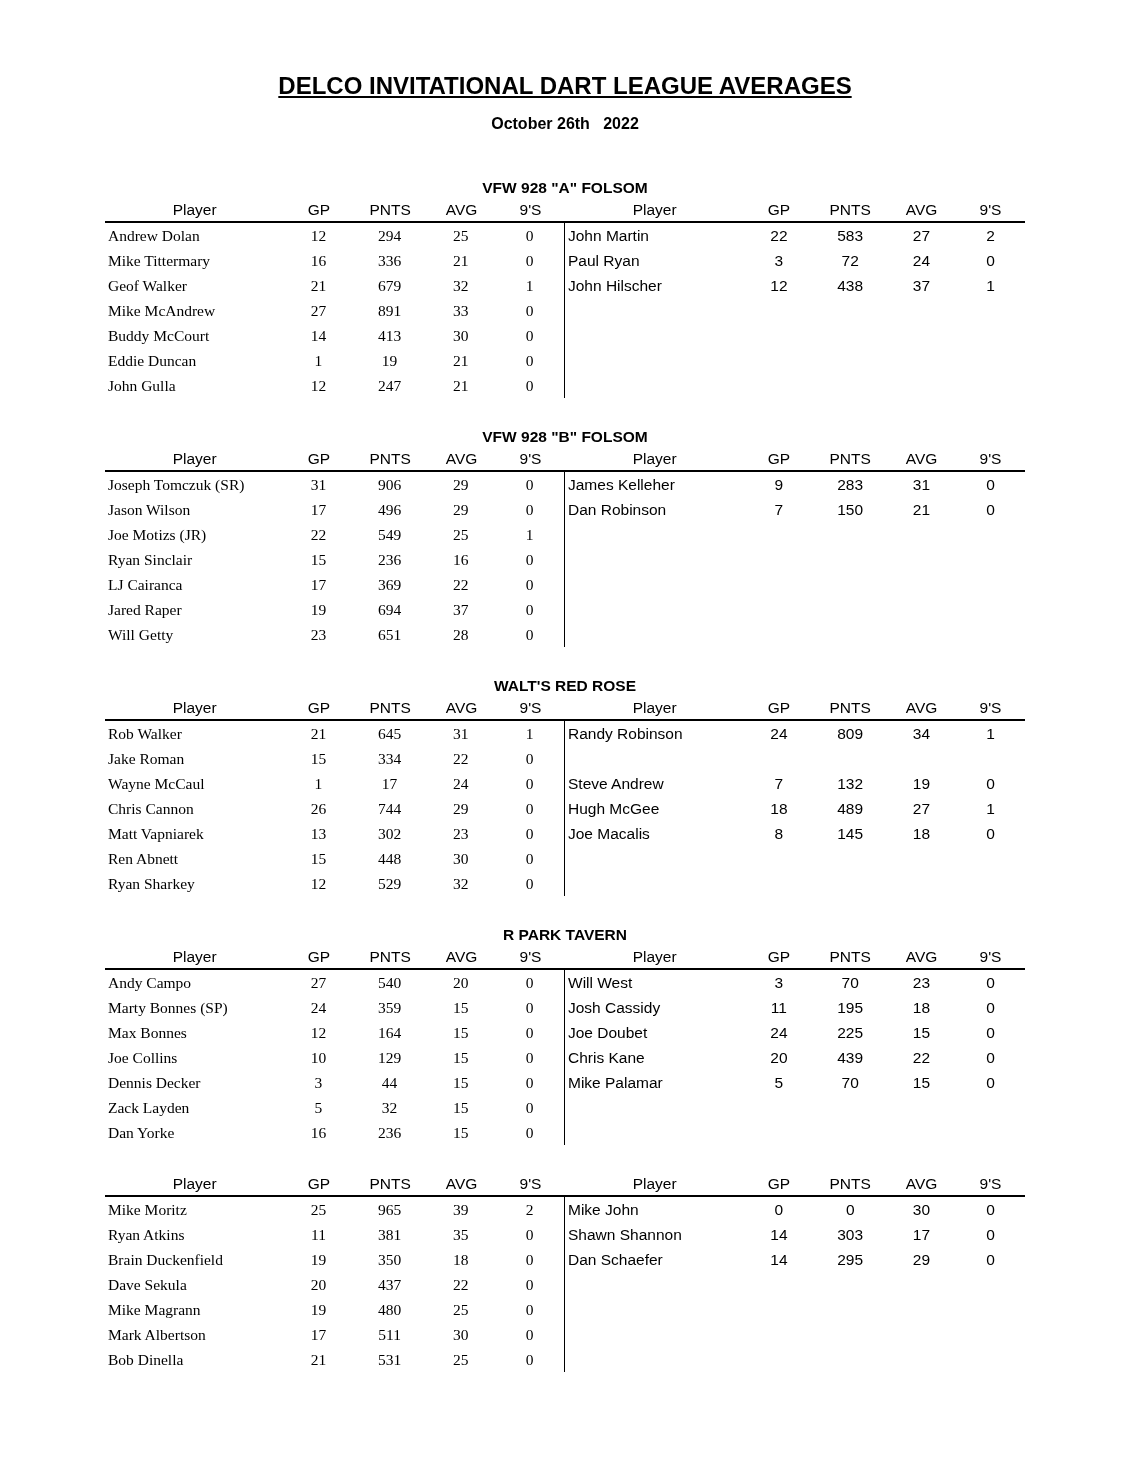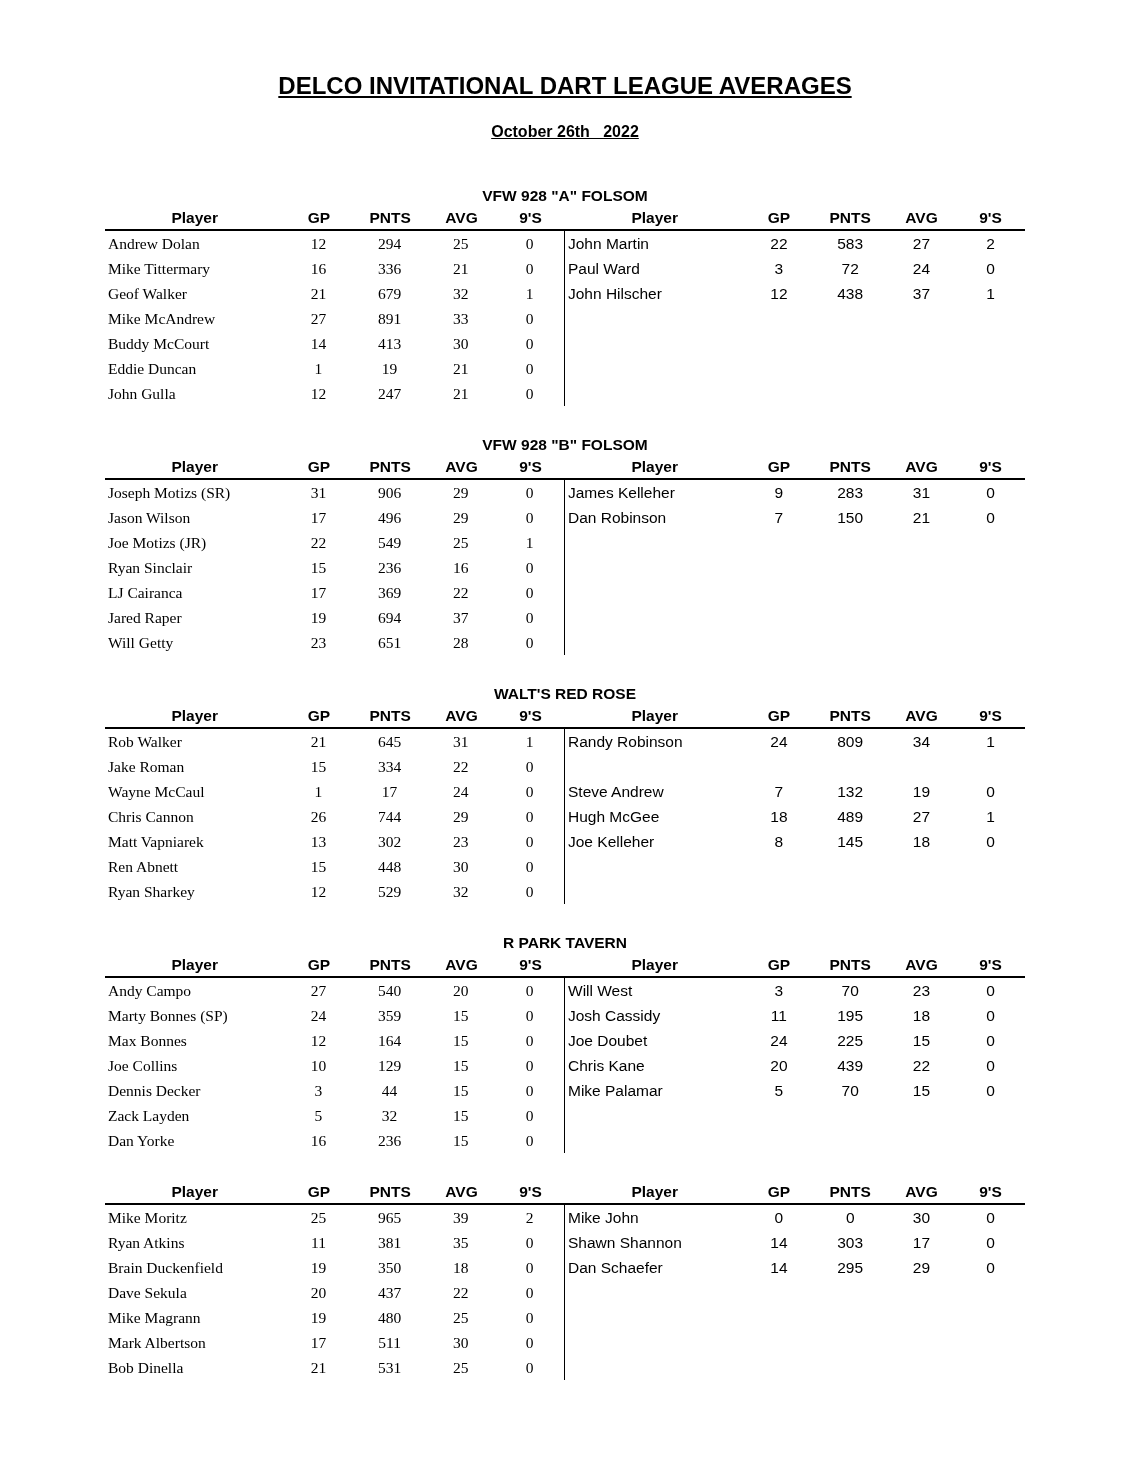--- a/index.html
+++ b/index.html
@@ -22,40 +22,39 @@
     text-align: center;
     font-size: 24px;
     font-weight: bold;
     text-decoration: underline;
     letter-spacing: 0px;
   }
   .doc-date {
     text-align: center;
     font-size: 16px;
     font-weight: bold;
-    margin-top: 23px;
+    margin-top: 15px;
     white-space: pre;
-    text-decoration: underline;
   }
   .content {
     width: 920px;
     margin: 0 auto;
   }
   .section { margin-top: 30px; }
   .section.first { margin-top: 46px; }
   .section-title {
     text-align: center;
     font-size: 15.5px;
     font-weight: bold;
     margin-bottom: 4px;
   }
   .tbl-header {
     display: flex;
     border-bottom: 2px solid #000000;
-    font-weight: bold;
+    font-weight: normal;
     font-size: 15.5px;
     padding-bottom: 2px;
   }
   .half {
     width: 50%;
     display: flex;
     box-sizing: border-box;
   }
   .row {
     display: flex;
@@ -115,21 +114,21 @@
         </div>
         <div class="row">
           <div class="half left">
             <div class="cell c-player">Mike Tittermary</div>
             <div class="cell c-gp">16</div>
             <div class="cell c-pnts">336</div>
             <div class="cell c-avg">21</div>
             <div class="cell c-nines">0</div>
           </div>
           <div class="half right">
-            <div class="cell c-player">Paul Ward</div>
+            <div class="cell c-player">Paul Ryan</div>
             <div class="cell c-gp">3</div>
             <div class="cell c-pnts">72</div>
             <div class="cell c-avg">24</div>
             <div class="cell c-nines">0</div>
           </div>
         </div>
         <div class="row">
           <div class="half left">
             <div class="cell c-player">Geof Walker</div>
             <div class="cell c-gp">21</div>
@@ -223,21 +222,21 @@
           <div class="half right">
             <div class="cell c-player">Player</div>
             <div class="cell c-gp">GP</div>
             <div class="cell c-pnts">PNTS</div>
             <div class="cell c-avg">AVG</div>
             <div class="cell c-nines">9'S</div>
           </div>
         </div>
         <div class="row">
           <div class="half left">
-            <div class="cell c-player">Joseph Motizs (SR)</div>
+            <div class="cell c-player">Joseph Tomczuk (SR)</div>
             <div class="cell c-gp">31</div>
             <div class="cell c-pnts">906</div>
             <div class="cell c-avg">29</div>
             <div class="cell c-nines">0</div>
           </div>
           <div class="half right">
             <div class="cell c-player">James Kelleher</div>
             <div class="cell c-gp">9</div>
             <div class="cell c-pnts">283</div>
             <div class="cell c-avg">31</div>
@@ -425,21 +424,21 @@
         </div>
         <div class="row">
           <div class="half left">
             <div class="cell c-player">Matt Vapniarek</div>
             <div class="cell c-gp">13</div>
             <div class="cell c-pnts">302</div>
             <div class="cell c-avg">23</div>
             <div class="cell c-nines">0</div>
           </div>
           <div class="half right">
-            <div class="cell c-player">Joe Kelleher</div>
+            <div class="cell c-player">Joe Macalis</div>
             <div class="cell c-gp">8</div>
             <div class="cell c-pnts">145</div>
             <div class="cell c-avg">18</div>
             <div class="cell c-nines">0</div>
           </div>
         </div>
         <div class="row">
           <div class="half left">
             <div class="cell c-player">Ren Abnett</div>
             <div class="cell c-gp">15</div>

